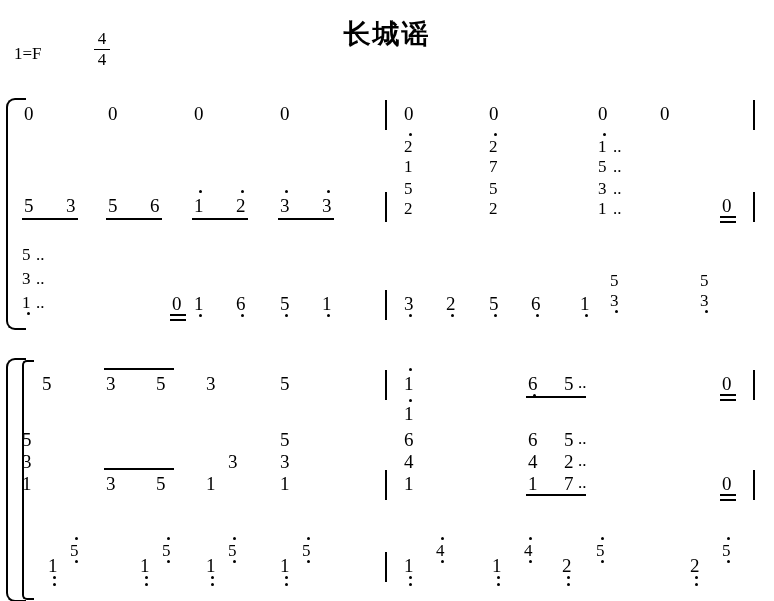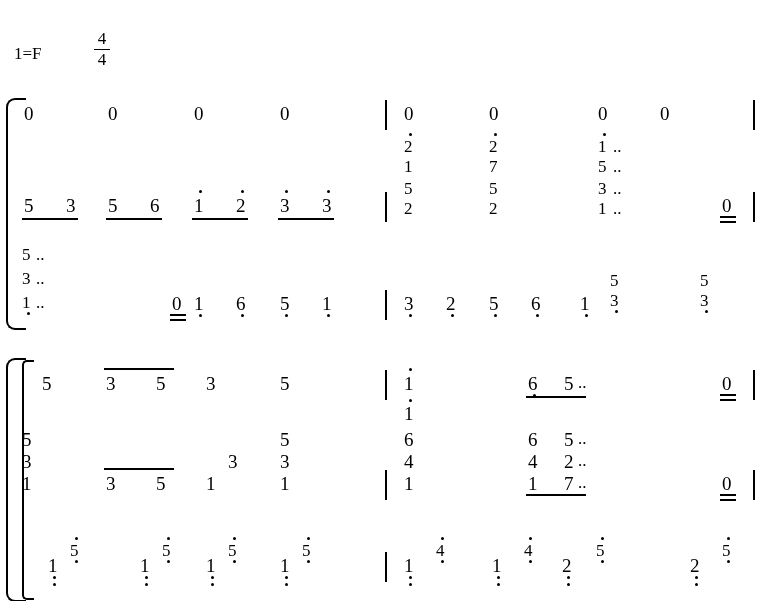--- a/index.html
+++ b/index.html
@@ -104,20 +104,21 @@
     height: 3px;
     border-radius: 50%;
     background: #000;
   }
 </style>
 </head>
 <body>
 
 <div class="sheet">
 
+  <div class="title">长城谣</div>
 
   <div class="key-sig">1=F</div>
 
   <div class="time-sig">
     <span class="num">4</span>
     <span class="bar"></span>
     <span class="den">4</span>
   </div>
 
   <div class="brace" style="left:6px; top:98px; height:228px;"></div>

